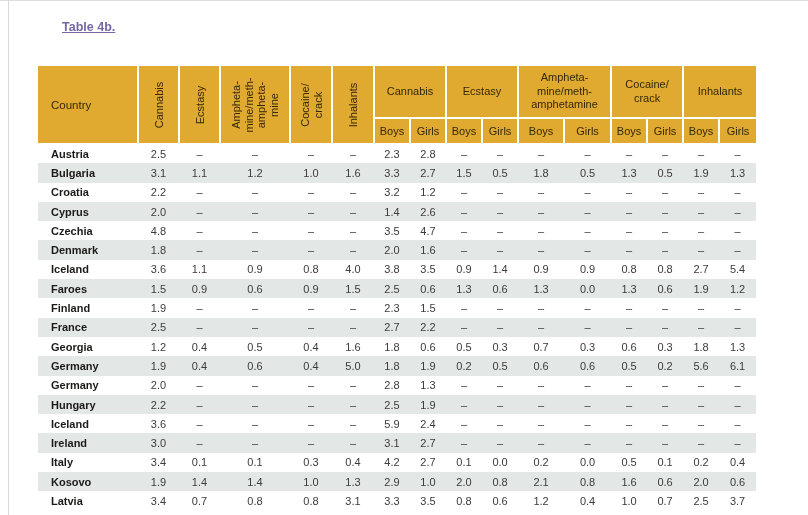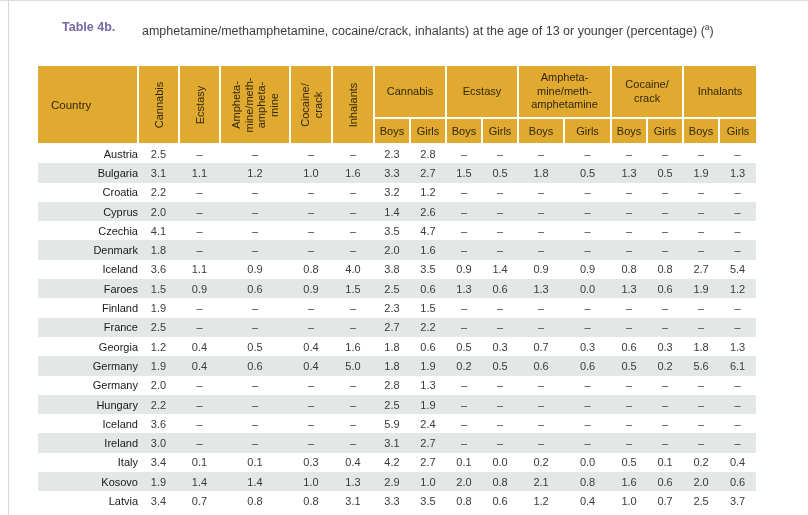--- a/index.html
+++ b/index.html
@@ -24,21 +24,21 @@
   }
 
   
   .caption {
     position: absolute; left: 62px; top: 17px;
     display: flex; width: 700px;
   }
   .caption-label {
     width: 80px; flex: 0 0 80px;
     color: #7668a5; font-weight: bold;
-    font-size: 12.5px; line-height: 21px;
+    font-size: 12.5px; line-height: 21px; text-decoration: underline;
   }
   .caption-text {
     color: #3d3d3c; font-size: 12.5px; line-height: 21px;
   }
   .caption-text sup { font-size: 8.5px; }
 
   
   .table-wrap { position: absolute; left: 38px; top: 66px; width: 718px; }
   table { width: 718px; border-collapse: collapse; table-layout: fixed; }
 
@@ -70,39 +70,38 @@
     text-align: center;
     width: 78px;
     line-height: 12.5px;
     font-size: 11px;
   }
   th.group { white-space: pre-line; line-height: 13.5px; }
 
   tbody tr { height: 19.3px; }
   tbody tr:nth-child(even) { background: #e3e7e6; }
   tbody th {
-    text-align: right; padding-left: 13px;
-    font-size: 11px; font-weight: normal; color: #1a1a18;
+    text-align: left; padding-left: 13px;
+    font-size: 11px; font-weight: bold; color: #1a1a18;
   }
   tbody td {
     text-align: center; font-size: 11px; color: #3b3b3a;
     padding: 0;
   }
 </style>
 </head>
 <body>
 
 <div class="page">
   <div class="edge-top"></div>
   <div class="edge-left"></div>
 
   <div class="caption">
     <div class="caption-label">Table 4b.</div>
     <div class="caption-text">
-      <div><span>amphetamine/methamphetamine, cocaine/crack, inhalants) at the age of 13 or younger (percentage) (</span><sup>a</sup><span>)</span></div>
     </div>
   </div>
 
   <div class="table-wrap">
     <table>
       <colgroup>
         <col style="width:100px">
           <col style="width:41px">
           <col style="width:41px">
         <col style="width:70px">
@@ -231,21 +230,21 @@
             <td>–</td>
             <td>–</td>
             <td>–</td>
             <td>–</td>
             <td>–</td>
             <td>–</td>
             <td>–</td>
           </tr>
           <tr>
             <th>Czechia</th>
-            <td>4.1</td>
+            <td>4.8</td>
             <td>–</td>
             <td>–</td>
             <td>–</td>
             <td>–</td>
             <td>3.5</td>
             <td>4.7</td>
             <td>–</td>
             <td>–</td>
             <td>–</td>
             <td>–</td>

